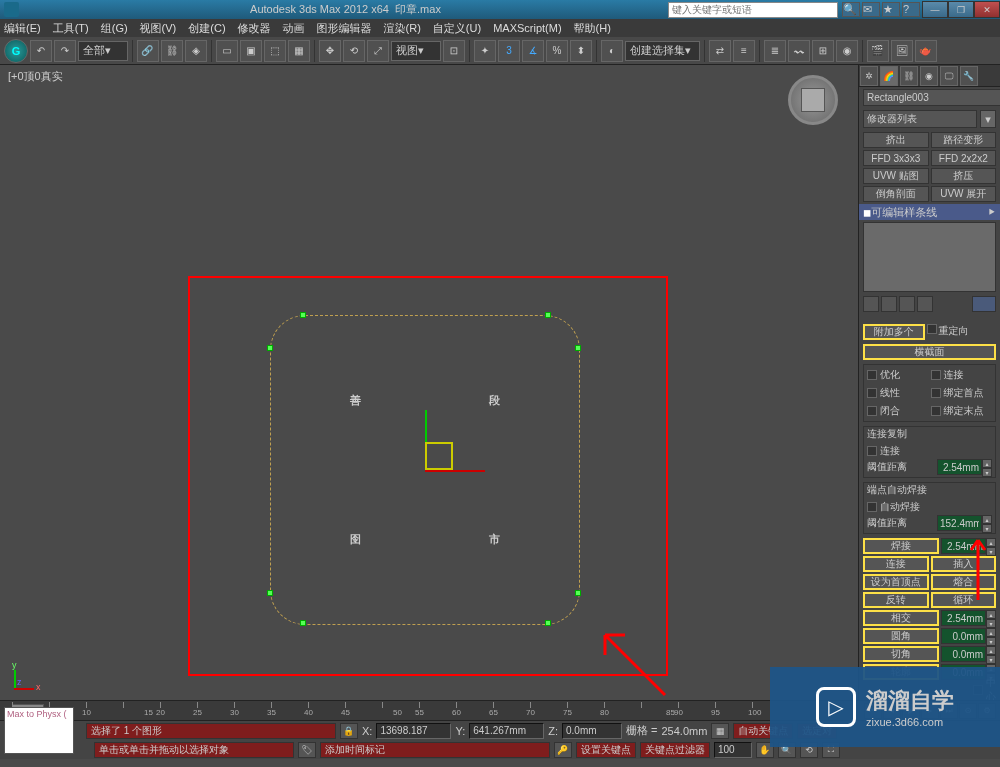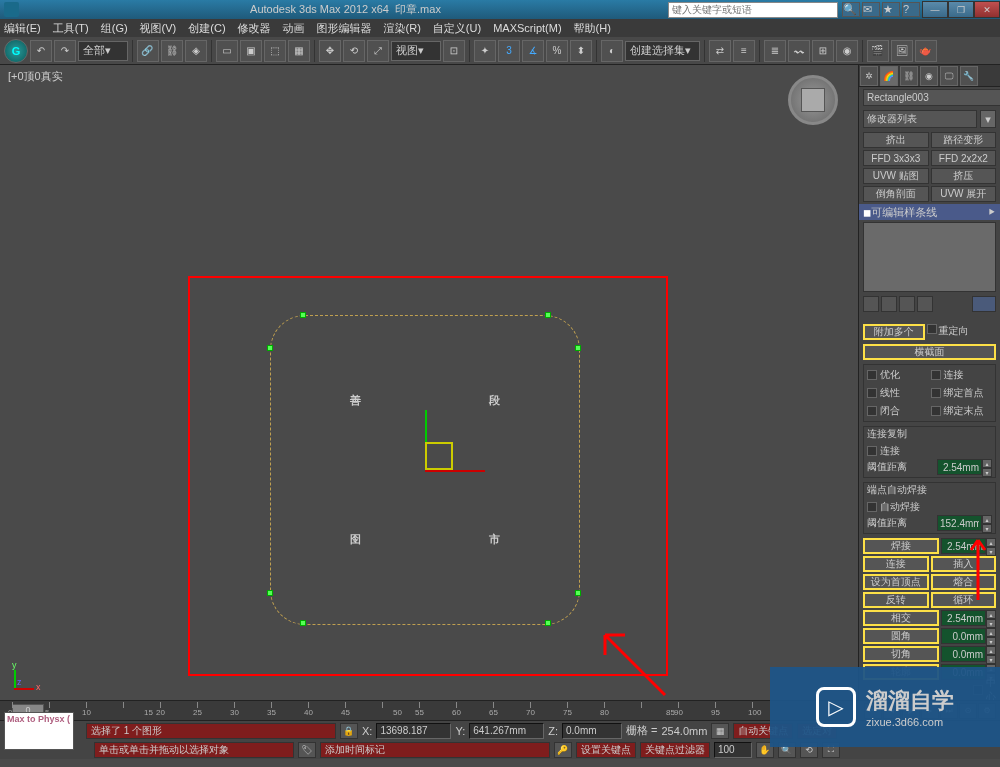--- a/index.html
+++ b/index.html
@@ -77,21 +77,21 @@
 .ruler-lbl{position:absolute;top:6px;font-size:8px;color:#aaa;}
 .play-controls{display:flex;margin-left:auto;margin-right:4px;gap:1px;}
 .play-btn{width:18px;height:16px;background:#555;border:1px solid #333;display:flex;align-items:center;justify-content:center;font-size:8px;}
 .status-area{background:#444;border-top:1px solid #222;}
 .status-row1{height:19px;display:flex;align-items:center;gap:4px;padding:0 4px;}
 .status-row2{height:19px;display:flex;align-items:center;gap:4px;padding:0 4px;margin-left:8px;}
 .status-box{background:#7f1d1d;border:1px solid #333;height:16px;padding:0 4px;display:flex;align-items:center;font-size:10px;}
 .coord-box{background:#333;border:1px inset #666;height:16px;width:75px;padding:0 3px;font-size:10px;display:flex;align-items:center;}
 .coord-box.sm{width:60px;}
 .status-btn{width:18px;height:16px;background:#555;border:1px solid #333;display:flex;align-items:center;justify-content:center;font-size:9px;}
-.listener-box{width:70px;height:38px;background:#fff;border:1px solid #555;color:#b06080;font-size:9px;padding:1px 2px;font-weight:bold;}
+.listener-box{width:70px;height:47px;background:#fff;border:1px solid #555;color:#b06080;font-size:9px;padding:1px 2px;}
 .watermark{position:absolute;right:0;bottom:20px;width:230px;height:80px;background:rgba(30,84,135,0.95);display:flex;align-items:center;justify-content:center;gap:10px;}
 .watermark-logo{width:40px;height:40px;border:3px solid #fff;border-radius:8px;display:flex;align-items:center;justify-content:center;color:#fff;font-size:20px;}
 .watermark-text{color:#fff;}
 .watermark-text .big{font-size:22px;font-weight:bold;}
 .watermark-text .small{font-size:11px;}
 .red-arrow2{position:absolute;right:12px;bottom:165px;}
 </style>
 </head>
 <body>
 

